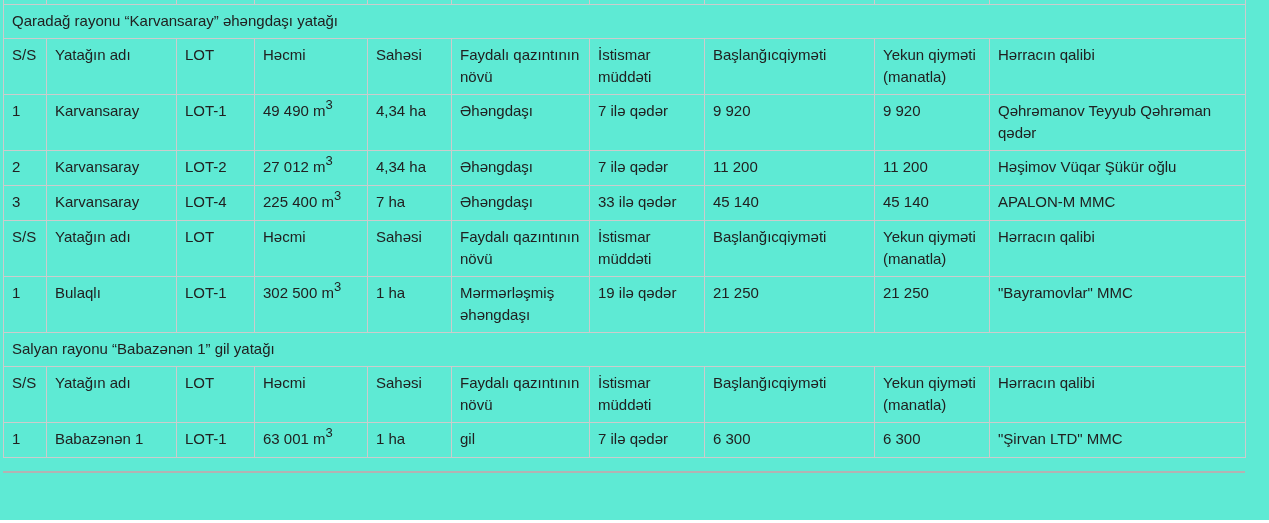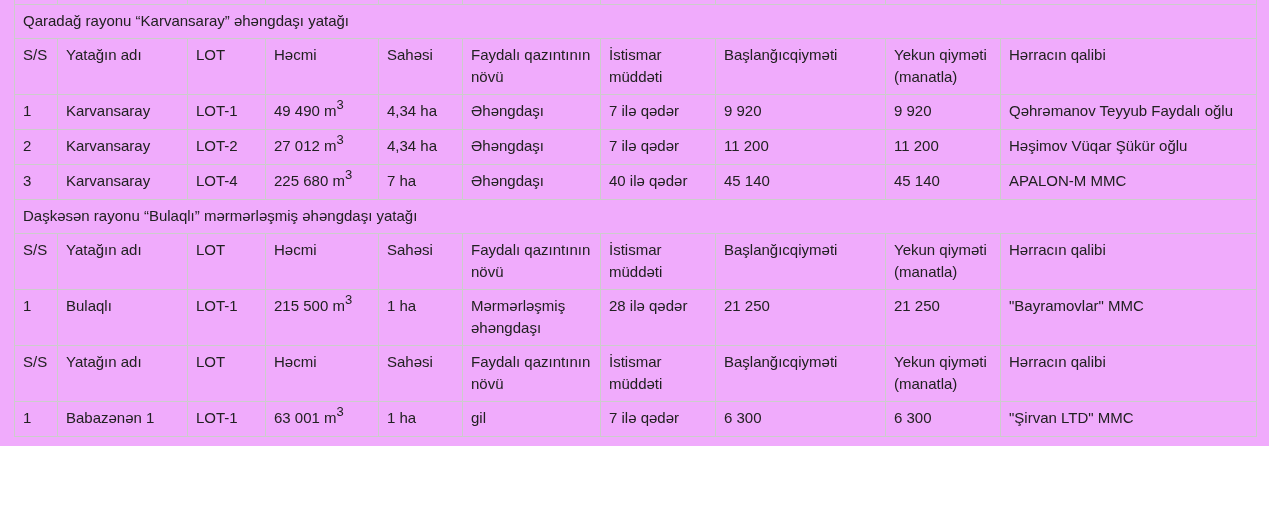--- a/index.html
+++ b/index.html
@@ -5,24 +5,23 @@
   * { box-sizing: border-box; }
   html, body { margin: 0; padding: 0; background: #ffffff; }
   body {
     font-family: "Liberation Sans", sans-serif;
     font-size: 15px;
     color: #212121;
   }
   .page {
     position: relative;
     width: 1269px;
-    height: 446px;
+    height: 520px;
     overflow: hidden;
-    background: #f0abfc;
-    padding-left: 11px;
+    background: #5eead4;
   }
   table.auction {
     border-collapse: collapse;
     table-layout: fixed;
     width: 1242px;
     margin-left: 3px;
   }
   table.auction td, table.auction th {
     border: 1px solid #cccccc;
     vertical-align: top;
@@ -104,72 +103,72 @@
         <tr class="data-row">
           <td>1</td>
           <td>Karvansaray</td>
           <td>LOT-1</td>
           <td><span>49 490 m</span><span class="sup">3</span></td>
           <td>4,34 ha</td>
           <td>Əhəngdaşı</td>
           <td>7 ilə qədər</td>
           <td>9 920</td>
           <td>9 920</td>
-          <td>Qəhrəmanov Teyyub Faydalı oğlu</td>
+          <td>Qəhrəmanov Teyyub Qəhrəman qədər</td>
         </tr>
         <tr class="data-row">
           <td>2</td>
           <td>Karvansaray</td>
           <td>LOT-2</td>
           <td><span>27 012 m</span><span class="sup">3</span></td>
           <td>4,34 ha</td>
           <td>Əhəngdaşı</td>
           <td>7 ilə qədər</td>
           <td>11 200</td>
           <td>11 200</td>
           <td>Həşimov Vüqar Şükür oğlu</td>
         </tr>
         <tr class="data-row">
           <td>3</td>
           <td>Karvansaray</td>
           <td>LOT-4</td>
-          <td><span>225 680 m</span><span class="sup">3</span></td>
+          <td><span>225 400 m</span><span class="sup">3</span></td>
           <td>7 ha</td>
           <td>Əhəngdaşı</td>
-          <td>40 ilə qədər</td>
+          <td>33 ilə qədər</td>
           <td>45 140</td>
           <td>45 140</td>
           <td>APALON-M MMC</td>
-        </tr>
-        <tr class="section-title-row">
-          <td colspan="10">Daşkəsən rayonu “Bulaqlı” mərmərləşmiş əhəngdaşı yatağı</td>
         </tr>
         <tr class="header-row">
           <th>S/S</th>
           <th>Yatağın adı</th>
           <th>LOT</th>
           <th>Həcmi</th>
           <th>Sahəsi</th>
           <th>Faydalı qazıntının növü</th>
           <th>İstismar müddəti</th>
           <th>Başlanğıcqiyməti</th>
           <th>Yekun qiyməti (manatla)</th>
           <th>Hərracın qalibi</th>
         </tr>
         <tr class="data-row">
           <td>1</td>
           <td>Bulaqlı</td>
           <td>LOT-1</td>
-          <td><span>215 500 m</span><span class="sup">3</span></td>
+          <td><span>302 500 m</span><span class="sup">3</span></td>
           <td>1 ha</td>
           <td>Mərmərləşmiş əhəngdaşı</td>
-          <td>28 ilə qədər</td>
+          <td>19 ilə qədər</td>
           <td>21 250</td>
           <td>21 250</td>
           <td>"Bayramovlar" MMC</td>
+        </tr>
+        <tr class="section-title-row">
+          <td colspan="10">Salyan rayonu “Babazənən 1” gil yatağı</td>
         </tr>
         <tr class="header-row">
           <th>S/S</th>
           <th>Yatağın adı</th>
           <th>LOT</th>
           <th>Həcmi</th>
           <th>Sahəsi</th>
           <th>Faydalı qazıntının növü</th>
           <th>İstismar müddəti</th>
           <th>Başlanğıcqiyməti</th>

